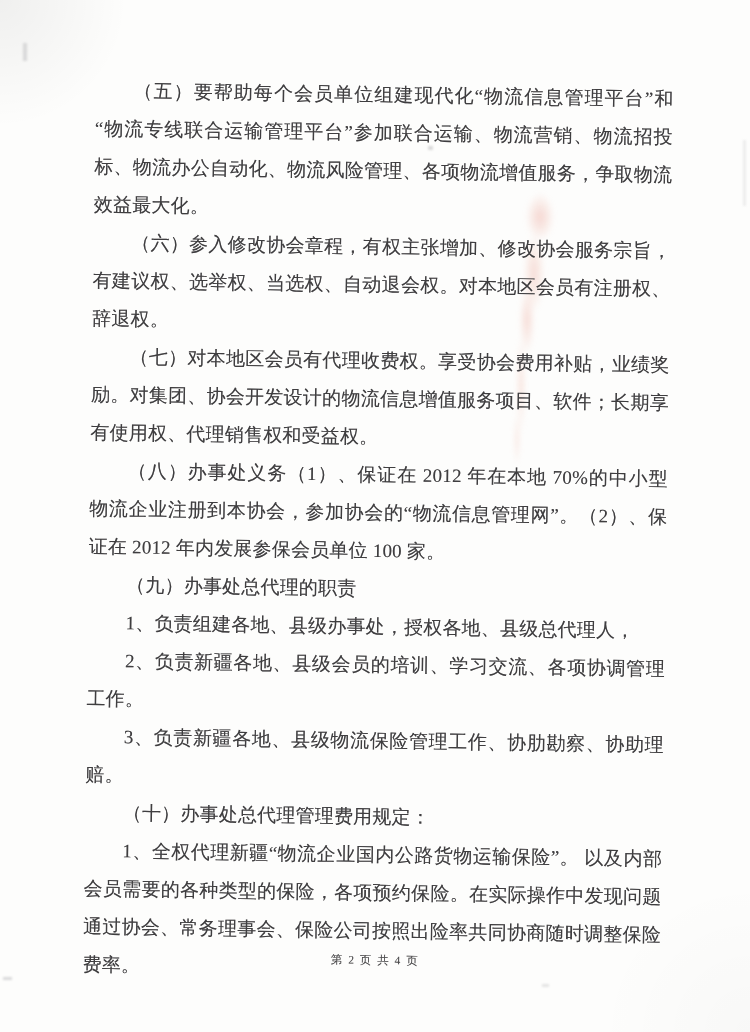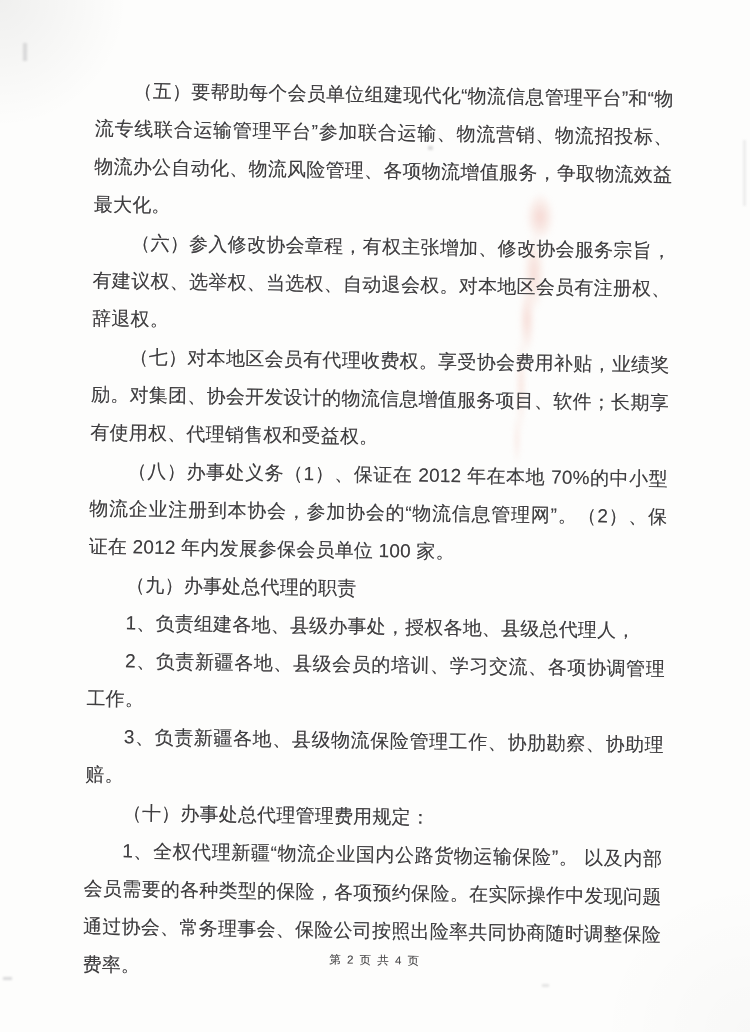--- a/index.html
+++ b/index.html
@@ -9,21 +9,21 @@
   }
   .page {
     position: relative;
     width: 750px;
     height: 1032px;
     overflow: hidden;
     background:
       radial-gradient(circle at 0% 0%, rgba(0,0,0,0.055), rgba(0,0,0,0) 10%),
       radial-gradient(circle at 100% 100%, rgba(0,0,0,0.02), rgba(0,0,0,0) 12%),
       #fdfdfc;
-    font-family: Liberation Sans, sans-serif;
+    font-family: Liberation Serif, serif;
   }
   
   .smudge {
     position: absolute;
     left: 500px;
     top: 185px;
     width: 70px;
     height: 280px;
     pointer-events: none;
     background:

